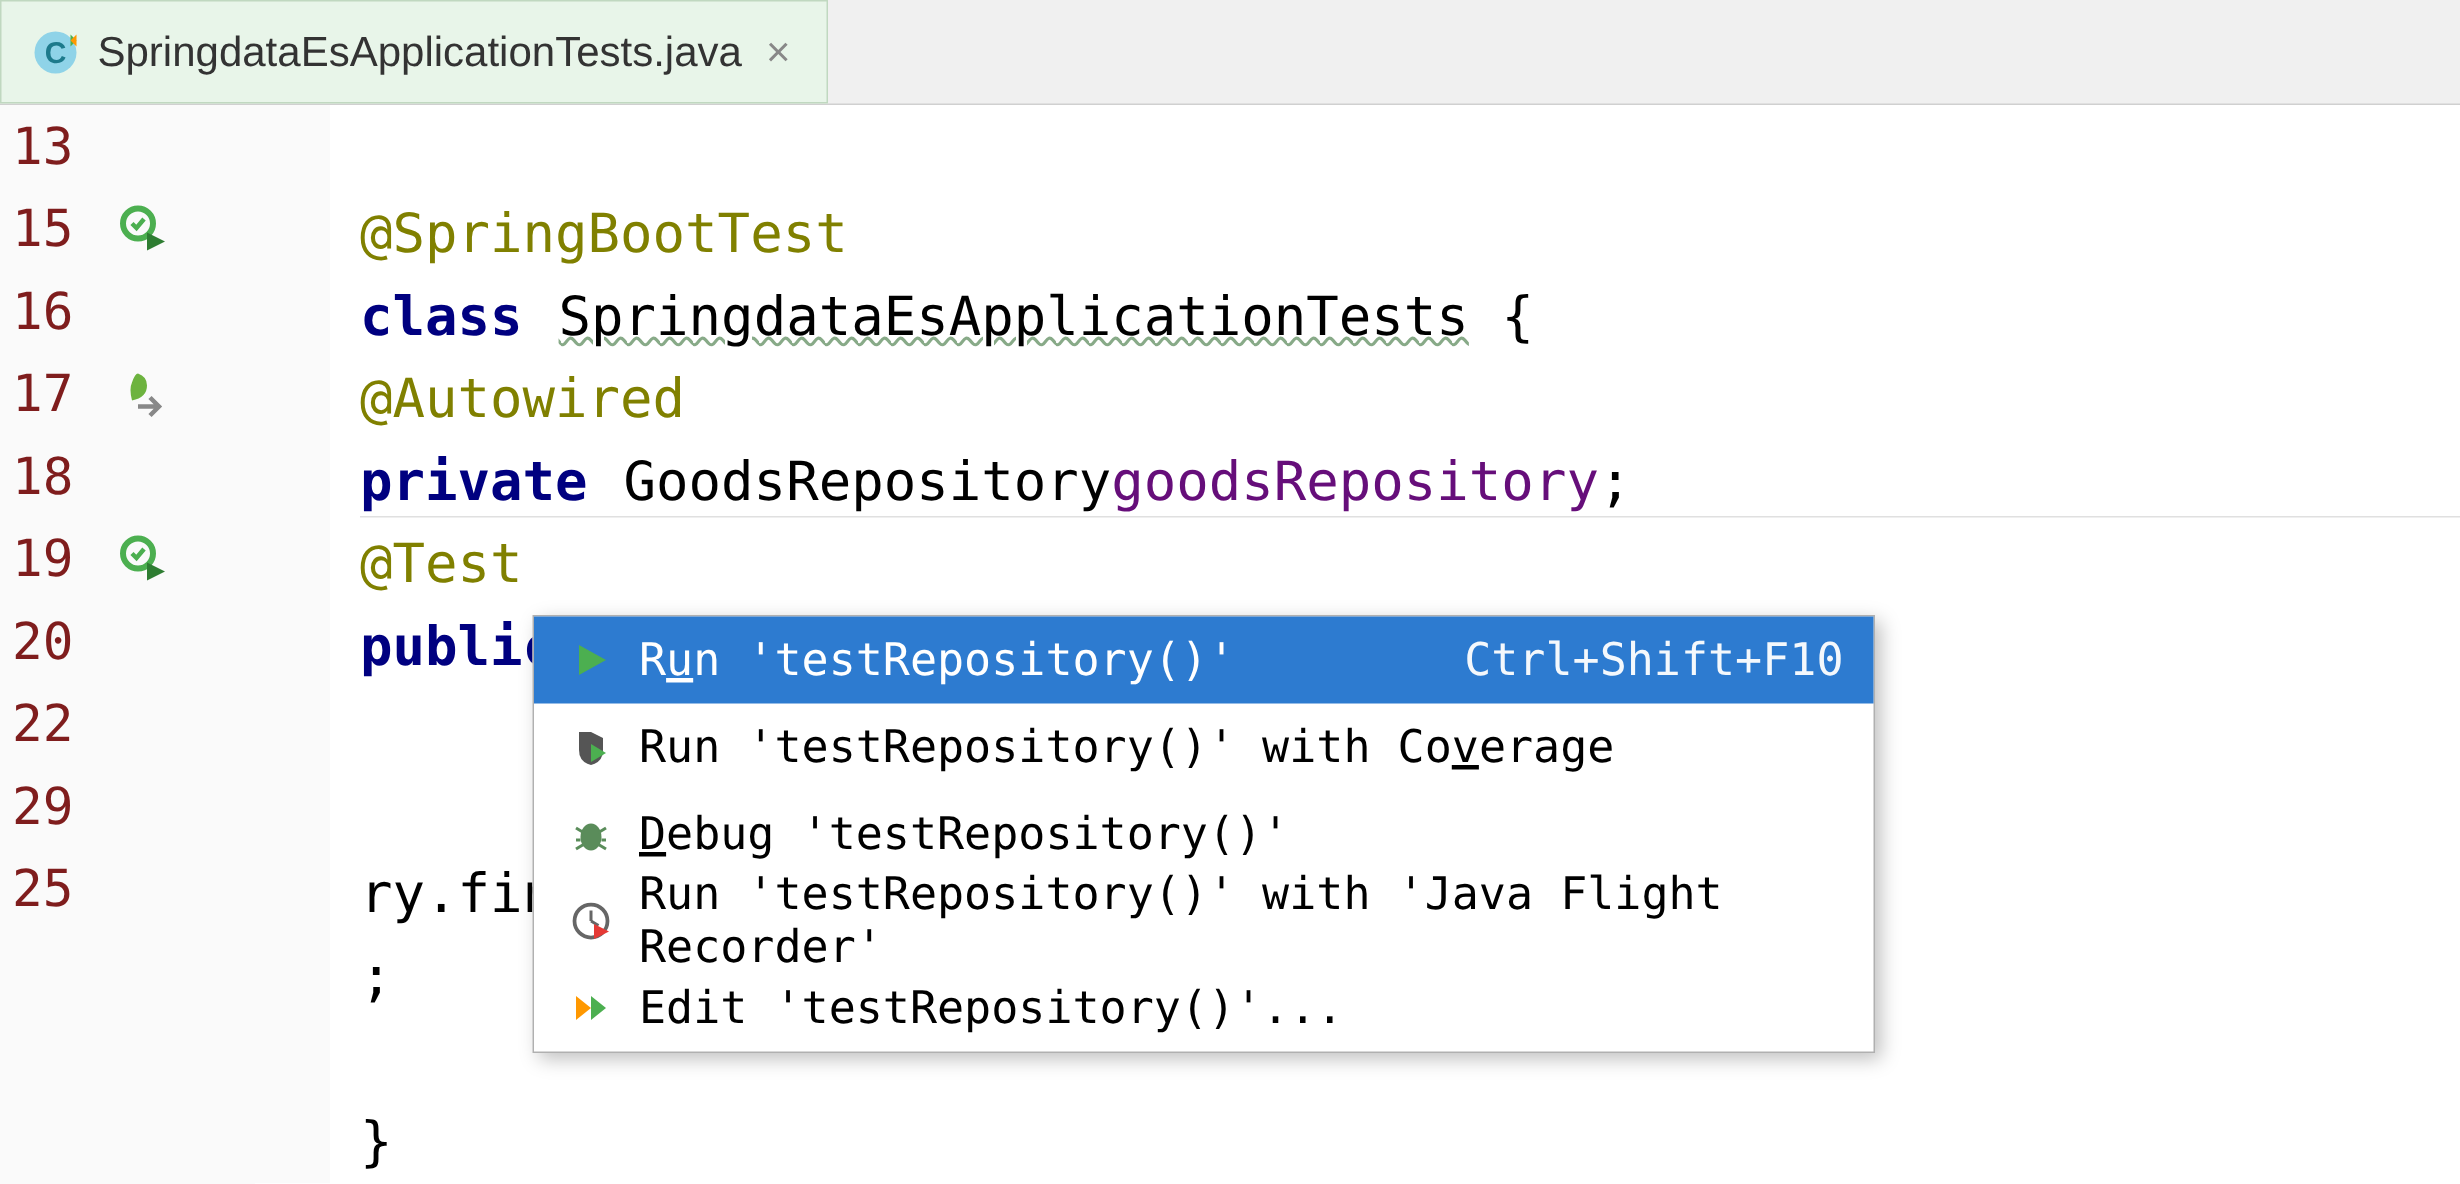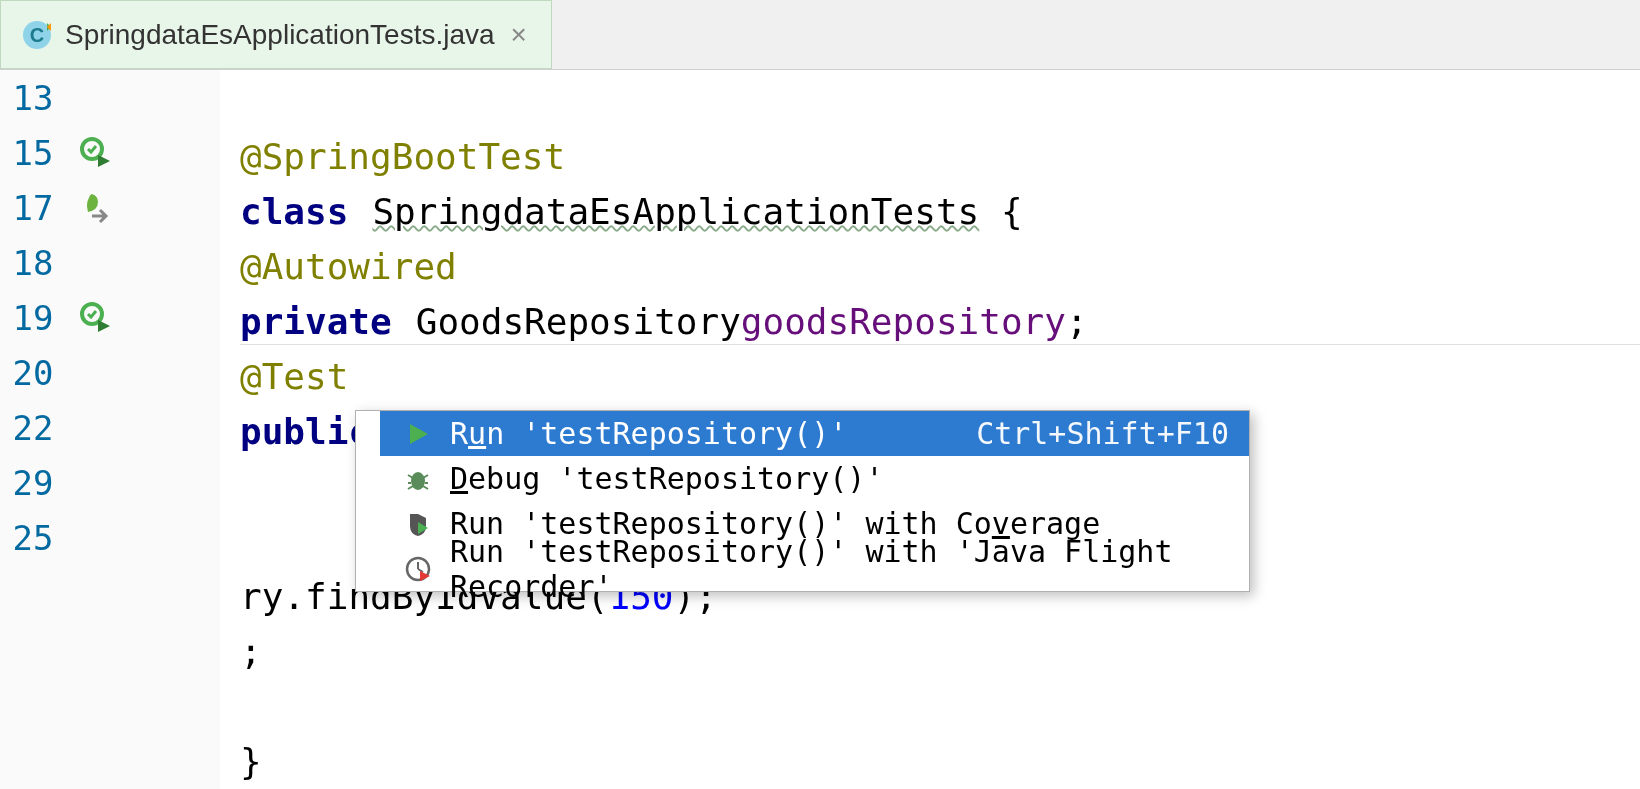--- a/index.html
+++ b/index.html
@@ -52,24 +52,24 @@
       border-right: 1px solid transparent;
     }
     .gutter-row {
       display: flex;
       align-items: center;
       height: 55px;
       padding: 0 8px;
     }
     .line-number {
       width: 60px;
-      text-align: center;
+      text-align: left;
       font-family: "Consolas", "Monaco", monospace;
       font-size: 34px;
-      color: #0369a1;
+      color: #7f1d1d;
       padding-right: 10px;
     }
     .gutter-icon-slot {
       width: 140px;
       display: flex;
       align-items: center;
       justify-content: flex-start;
       padding-left: 10px;
     }
     .code-area {
@@ -108,26 +108,25 @@
       left: 135px;
       width: 895px;
       background: #ffffff;
       border: 1px solid #b0b0b0;
       box-shadow: 4px 4px 12px rgba(0,0,0,0.25);
       z-index: 10;
     }
     .menu-item {
       display: flex;
       align-items: center;
-      height: 45px;
+      height: 58px;
       padding: 0 20px;
       font-size: 30px;
       color: #000;
       gap: 14px;
-      margin-left: 24px;
     }
     .menu-item.selected {
       background: #2d7bd0;
       color: #ffffff;
     }
     .menu-icon {
       width: 36px;
       height: 36px;
       display: flex;
       align-items: center;
@@ -166,20 +165,24 @@
       <span class="line-number">15</span>
       <span class="gutter-icon-slot">
         <svg width="36" height="36" viewBox="0 0 36 36">
           <circle cx="14" cy="14" r="10" fill="none" stroke="#4caf50" stroke-width="4"></circle>
           <path d="M10 14 L13 17 L18 11" stroke="#4caf50" stroke-width="3" fill="none"></path>
           <polygon points="20,20 32,26 20,32" fill="#2e7d32"></polygon>
         </svg>
       </span>
     </div>
     <div class="gutter-row">
+      <span class="line-number">16</span>
+      <span class="gutter-icon-slot"></span>
+    </div>
+    <div class="gutter-row">
       <span class="line-number">17</span>
       <span class="gutter-icon-slot">
         <svg width="36" height="36" viewBox="0 0 36 36">
           <path d="M14 4 Q20 6 20 12 Q20 20 10 22 Q8 14 10 10 Q12 4 14 4 Z" fill="#6db33f"></path>
           <path d="M14 26 L28 26 M22 20 L28 26 L22 32" stroke="#888" stroke-width="3" fill="none"></path>
         </svg>
       </span>
     </div>
     <div class="gutter-row">
       <span class="line-number">18</span>
@@ -235,46 +238,55 @@
           <svg width="28" height="28" viewBox="0 0 28 28">
               <polygon points="6,4 24,14 6,24" fill="#4caf50"></polygon>
             </svg>
         </span>
         <span class="menu-label"><span>R</span><span class="mnemonic">u</span><span>n 'testRepository()'</span></span>
         <span class="menu-shortcut">Ctrl+Shift+F10</span>
       </div>
       <div class="menu-item">
         <span class="menu-icon">
           <svg width="28" height="28" viewBox="0 0 28 28">
+            <path d="M6 4 L14 4 L22 8 L22 16 Q22 24 14 26 Q6 24 6 16 Z" fill="#555"></path>
+            <polygon points="14,12 24,18 14,24" fill="#4caf50"></polygon>
+          </svg>
+        </span>
+        <span class="menu-label"><span>Run 'testRepository()' with Co</span><span class="mnemonic">v</span><span>erage</span></span>
+      </div>
+      <div class="menu-item">
+        <span class="menu-icon">
+          <svg width="28" height="28" viewBox="0 0 28 28">
             <ellipse cx="14" cy="16" rx="7" ry="9" fill="#5a8c5a"></ellipse>
             <line x1="4" y1="10" x2="9" y2="13" stroke="#5a8c5a" stroke-width="2"></line>
             <line x1="24" y1="10" x2="19" y2="13" stroke="#5a8c5a" stroke-width="2"></line>
             <line x1="4" y1="18" x2="7" y2="18" stroke="#5a8c5a" stroke-width="2"></line>
             <line x1="24" y1="18" x2="21" y2="18" stroke="#5a8c5a" stroke-width="2"></line>
             <line x1="4" y1="24" x2="9" y2="21" stroke="#5a8c5a" stroke-width="2"></line>
             <line x1="24" y1="24" x2="19" y2="21" stroke="#5a8c5a" stroke-width="2"></line>
           </svg>
         </span>
         <span class="menu-label"><span class="mnemonic">D</span><span>ebug 'testRepository()'</span></span>
       </div>
       <div class="menu-item">
         <span class="menu-icon">
           <svg width="28" height="28" viewBox="0 0 28 28">
-            <path d="M6 4 L14 4 L22 8 L22 16 Q22 24 14 26 Q6 24 6 16 Z" fill="#555"></path>
-            <polygon points="14,12 24,18 14,24" fill="#4caf50"></polygon>
-          </svg>
-        </span>
-        <span class="menu-label"><span>Run 'testRepository()' with Co</span><span class="mnemonic">v</span><span>erage</span></span>
-      </div>
-      <div class="menu-item">
-        <span class="menu-icon">
-          <svg width="28" height="28" viewBox="0 0 28 28">
             <circle cx="14" cy="14" r="11" fill="none" stroke="#666" stroke-width="2.5"></circle>
             <line x1="14" y1="14" x2="14" y2="7" stroke="#666" stroke-width="2"></line>
             <line x1="14" y1="14" x2="19" y2="17" stroke="#666" stroke-width="2"></line>
             <polygon points="16,16 26,21 16,26" fill="#e53935"></polygon>
           </svg>
         </span>
         <span class="menu-label">Run 'testRepository()' with 'Java Flight Recorder'</span>
       </div>
+      <div class="menu-item">
+        <span class="menu-icon">
+          <svg width="28" height="28" viewBox="0 0 28 28">
+            <polygon points="4,6 14,14 4,22" fill="#ff9800"></polygon>
+            <polygon points="14,6 24,14 14,22" fill="#4caf50"></polygon>
+          </svg>
+        </span>
+        <span class="menu-label">Edit 'testRepository()'...</span>
+      </div>
     </div>
   </div>
 </div>
 
 </body></html>

